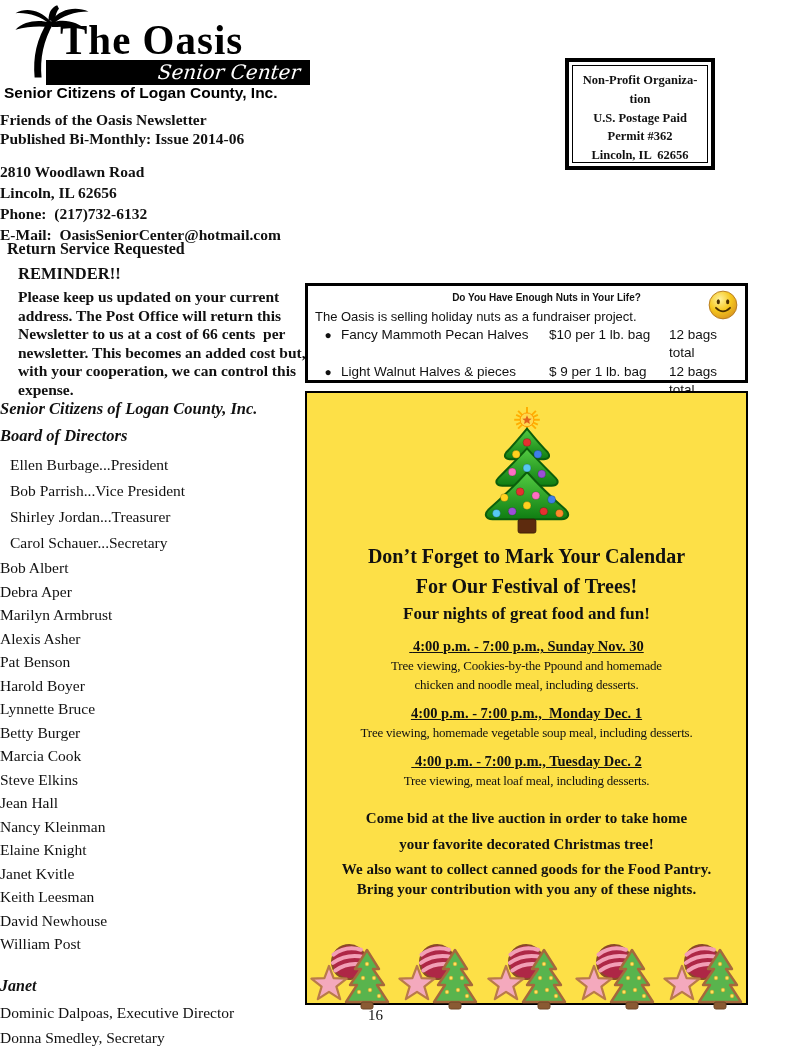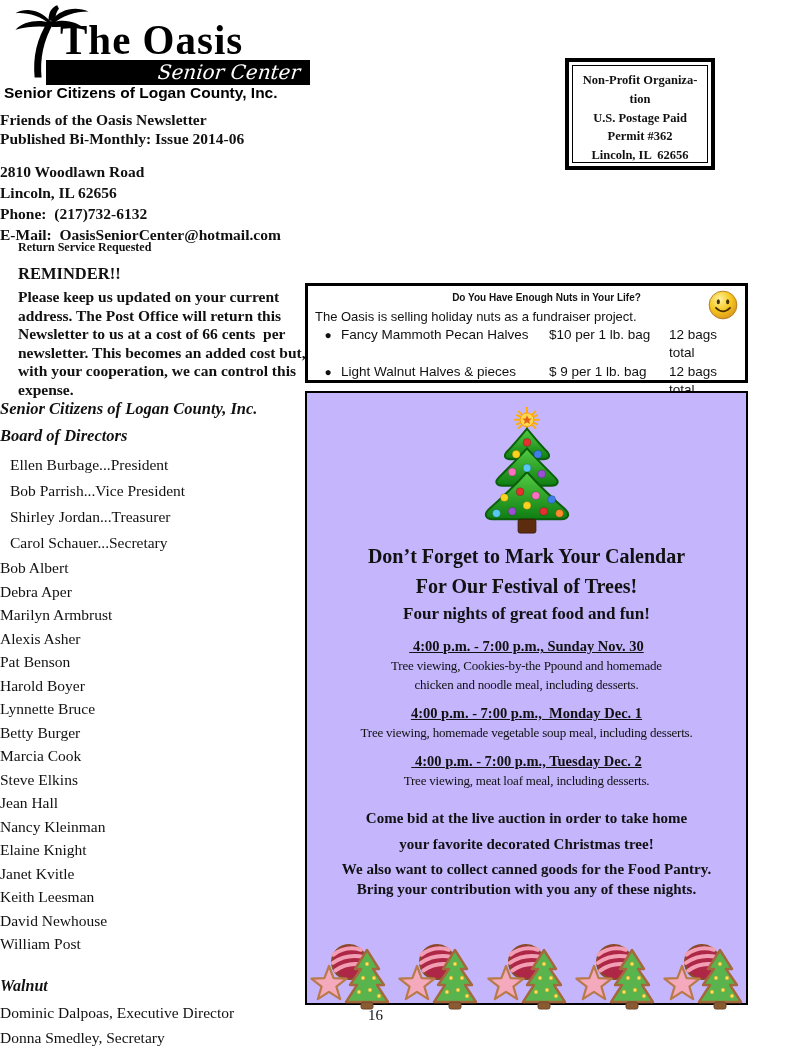--- a/index.html
+++ b/index.html
@@ -32,21 +32,21 @@
     font-size: 20px; line-height: 24px; transform: skewX(-6deg); display:inline-block;
   }
   #org-name { left: 4px; top: 84px; width: 306px; font-family:"Liberation Sans",sans-serif;
     font-weight: bold; font-size: 15.5px; color:#000; }
 
   
   #masthead { left: 0px; top: 110px; width: 310px; font-weight: bold; font-size: 15.5px; line-height: 19px; }
   #address  { left: 0px; top: 161px; width: 310px; font-weight: bold; font-size: 15.5px; line-height: 21px; }
 
   
-  #return-service { left: 18px; top: 240px; font-weight: bold; font-size: 12px; }
+  #return-service { left: 7px; top: 240px; font-weight: bold; font-size: 16px; }
   #reminder-head  { left: 18px; top: 264px; font-weight: bold; font-size: 16.5px; }
   #reminder-body  { left: 18px; top: 288px; width: 290px; font-weight: bold; font-size: 15.5px; line-height: 18.6px; }
 
   
   #board-title1 { left: 0; top: 399px; width: 310px; font-weight: bold; font-style: italic; font-size: 16.5px; }
   #board-title2 { left: 0; top: 426px; width: 310px; font-weight: bold; font-style: italic; font-size: 16.5px; }
   #officers { left: 10px; top: 452px; width: 310px; font-size: 15.5px; line-height: 26px; }
   #members  { left: 0; top: 556px; width: 310px; font-size: 15.5px; line-height: 23.5px; }
   #staff-title { left: 0; top: 977px; width: 310px; font-weight: bold; font-style: italic; font-size: 16px; }
   #staff-list  { left: 0; top: 1001px; width: 310px; font-size: 15.5px; line-height: 24.5px; }
@@ -66,21 +66,21 @@
   #smiley-icon { position: absolute; right: 7px; top: 4px; }
   #nuts-sub { font-size: 13px; line-height: 18px; padding-left: 7px; }
   .nut-row { display: flex; font-size: 13.5px; line-height: 18.3px; padding-left: 7px; }
   .nut-bullet { width: 26px; text-align: center; font-size: 12px; }
   .nut-name  { width: 208px; }
   .nut-price { width: 120px; white-space: pre-wrap; }
   .nut-qty   { flex: 1; text-align: left; }
 
   
   #festival-panel { left: 305px; top: 391px; width: 443px; height: 614px;
-    border: 2px solid #000; background:#c4b5fd; text-align: center; }
+    border: 2px solid #000; background:#fde047; text-align: center; }
   #tree-icon { display:block; margin: 12px auto 0; }
   .fest-h1 { font-weight: bold; font-size: 20px; line-height: 29px; margin-top: 7px; }
   .fest-h2 { font-weight: bold; font-size: 20px; line-height: 30px; }
   .fest-h3 { font-weight: bold; font-size: 17px; line-height: 26px; }
   .sched { margin-top: 9px; }
   .sched-title { font-weight: bold; font-size: 14.5px; line-height: 20px;
     text-decoration: underline; white-space: pre-wrap; }
   .sched-desc { font-size: 13px; line-height: 19px; letter-spacing: -0.2px; white-space: nowrap; }
   #auction-note { margin-top: 15px; font-weight: bold; font-size: 15px; line-height: 26px; }
   #pantry-note  { margin-top: 2px; font-weight: bold; font-size: 15px; line-height: 20px; }
@@ -176,21 +176,21 @@
     <span>Steve Elkins</span>
     <span>Jean Hall</span>
     <span>Nancy Kleinman</span>
     <span>Elaine Knight</span>
     <span>Janet Kvitle</span>
     <span>Keith Leesman</span>
     <span>David Newhouse</span>
     <span>William Post</span>
   </div>
 
-  <div id="staff-title" class="abs ctr">Walnut</div>
+  <div id="staff-title" class="abs ctr">Janet</div>
   <div id="staff-list" class="abs ctr stack">
     <span>Dominic Dalpoas, Executive Director</span>
     <span>Donna Smedley, Secretary</span>
   </div>
 
   <div id="postage-box" class="abs">
     <div id="postage-inner" class="stack">
       <span>Non-Profit Organiza-tion</span>
       <span class="pre">U.S. Postage Paid</span>
       <span class="pre">Permit #362</span>

